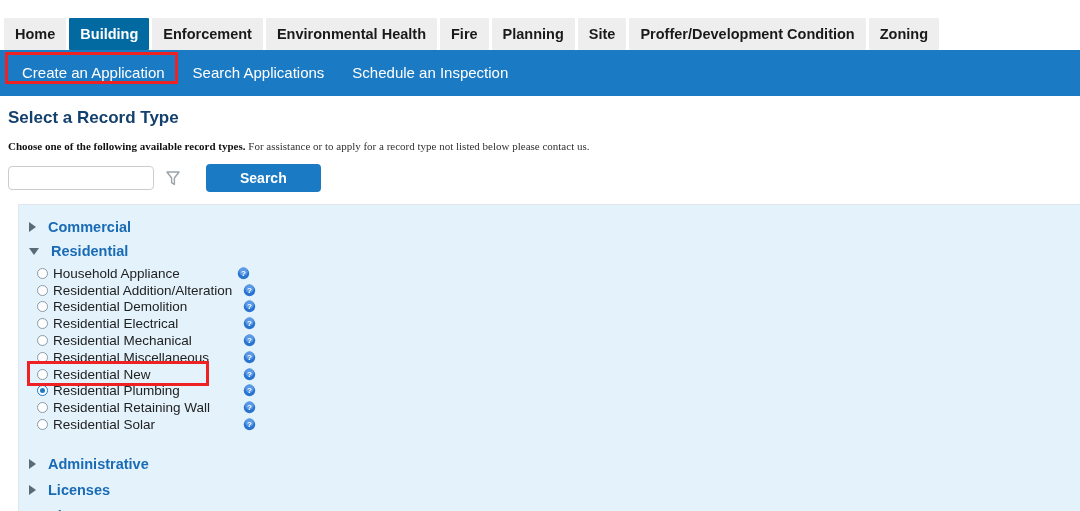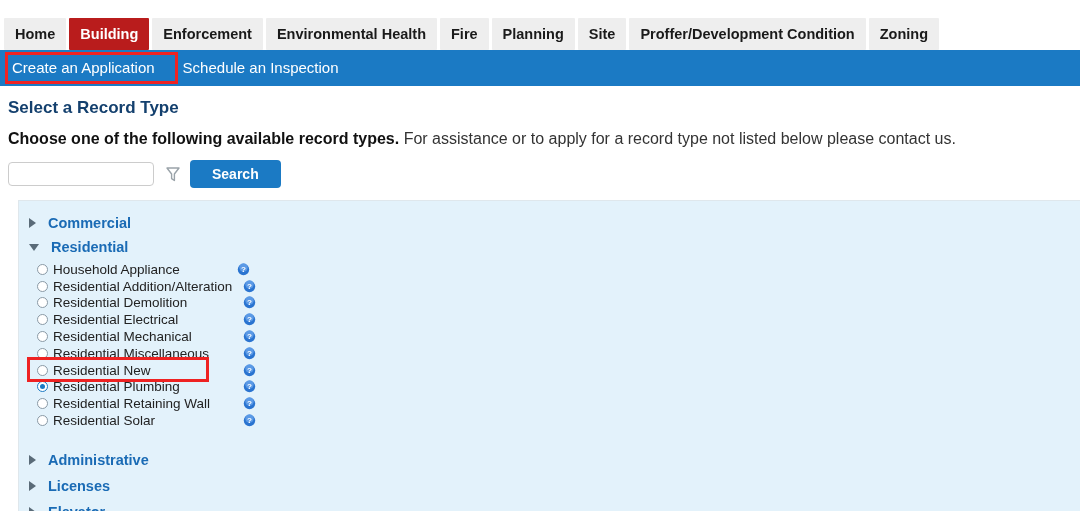--- a/index.html
+++ b/index.html
@@ -32,31 +32,31 @@
     margin-right: 3px;
     background: #eeeeee;
     color: #1a1a1a;
     font-size: 14.5px;
     font-weight: bold;
     white-space: nowrap;
     cursor: pointer;
     border-radius: 1px;
   }
   .tab.active {
-    background: #b91c1c;
+    background: #0369a1;
     color: #ffffff;
   }
 
   
   .subnav {
-    height: 36px;
+    height: 46px;
     background: #1b7ac4;
     display: flex;
     align-items: center;
-    padding-left: 0;
+    padding-left: 10px;
     box-sizing: border-box;
     position: relative;
   }
   .subnav-item {
     color: #ffffff;
     font-size: 15px;
     padding: 0 14px;
     line-height: 36px;
     white-space: nowrap;
     cursor: pointer;
@@ -80,23 +80,24 @@
   .content {
     padding: 0 6px;
   }
   .page-title {
     color: #14406e;
     font-size: 17px;
     font-weight: bold;
     margin: 12px 0 0 2px;
   }
   .instructions {
-    font-size: 16px;
+    font-size: 11px;
     color: #333;
     margin: 12px 0 0 2px;
+    font-family: Liberation Serif, serif;
   }
   .instructions b { color: #111; }
 
   .searchrow {
     display: flex;
     align-items: center;
     margin: 12px 0 0 2px;
   }
   .search-input {
     width: 146px;
@@ -116,22 +117,23 @@
     display: block;
   }
   .search-button {
     background: #1b7ac4;
     color: #fff;
     border: none;
     border-radius: 4px;
     font-size: 14px;
     font-weight: bold;
     font-family: "Liberation Sans", sans-serif;
-    padding: 6px 22px;
-    cursor: pointer;
+    padding: 6px 34px;
+    cursor: pointer;
+    margin-left: 16px;
   }
 
   
   .panel {
     margin: 12px 0 0 12px;
     background: #e3f2fb;
     border: 1px solid #dfe7ec;
     box-sizing: border-box;
     width: 1068px;
     height: 321px;
@@ -235,20 +237,21 @@
   <div class="tab">Environmental Health</div>
   <div class="tab">Fire</div>
   <div class="tab">Planning</div>
   <div class="tab">Site</div>
   <div class="tab">Proffer/Development Condition</div>
   <div class="tab">Zoning</div>
 </div>
 
 <div class="subnav">
   <div class="subnav-item first">Create an Application</div>
+  <div class="subnav-item">Search Applications</div>
   <div class="subnav-item">Schedule an Inspection</div>
   <div class="annot-nav"></div>
 </div>
 
 <div class="content">
 
   <div class="page-title">Select a Record Type</div>
 
   <div class="instructions">
     <b>Choose one of the following available record types.</b><span> For assistance or to apply for a record type not listed below please contact us.</span>

